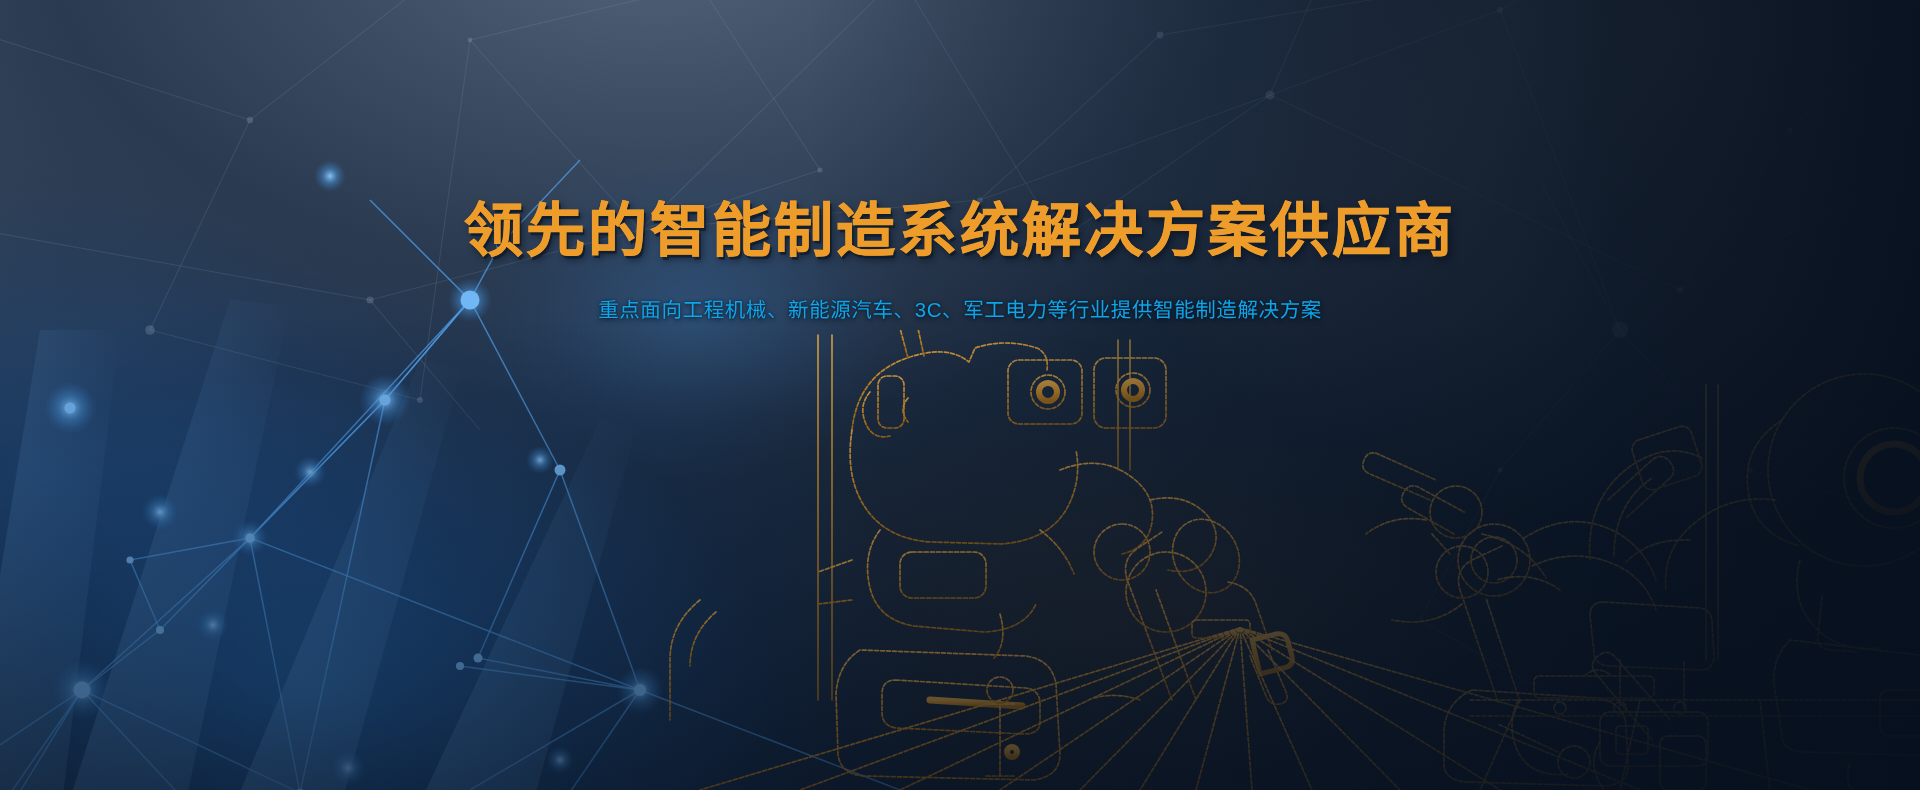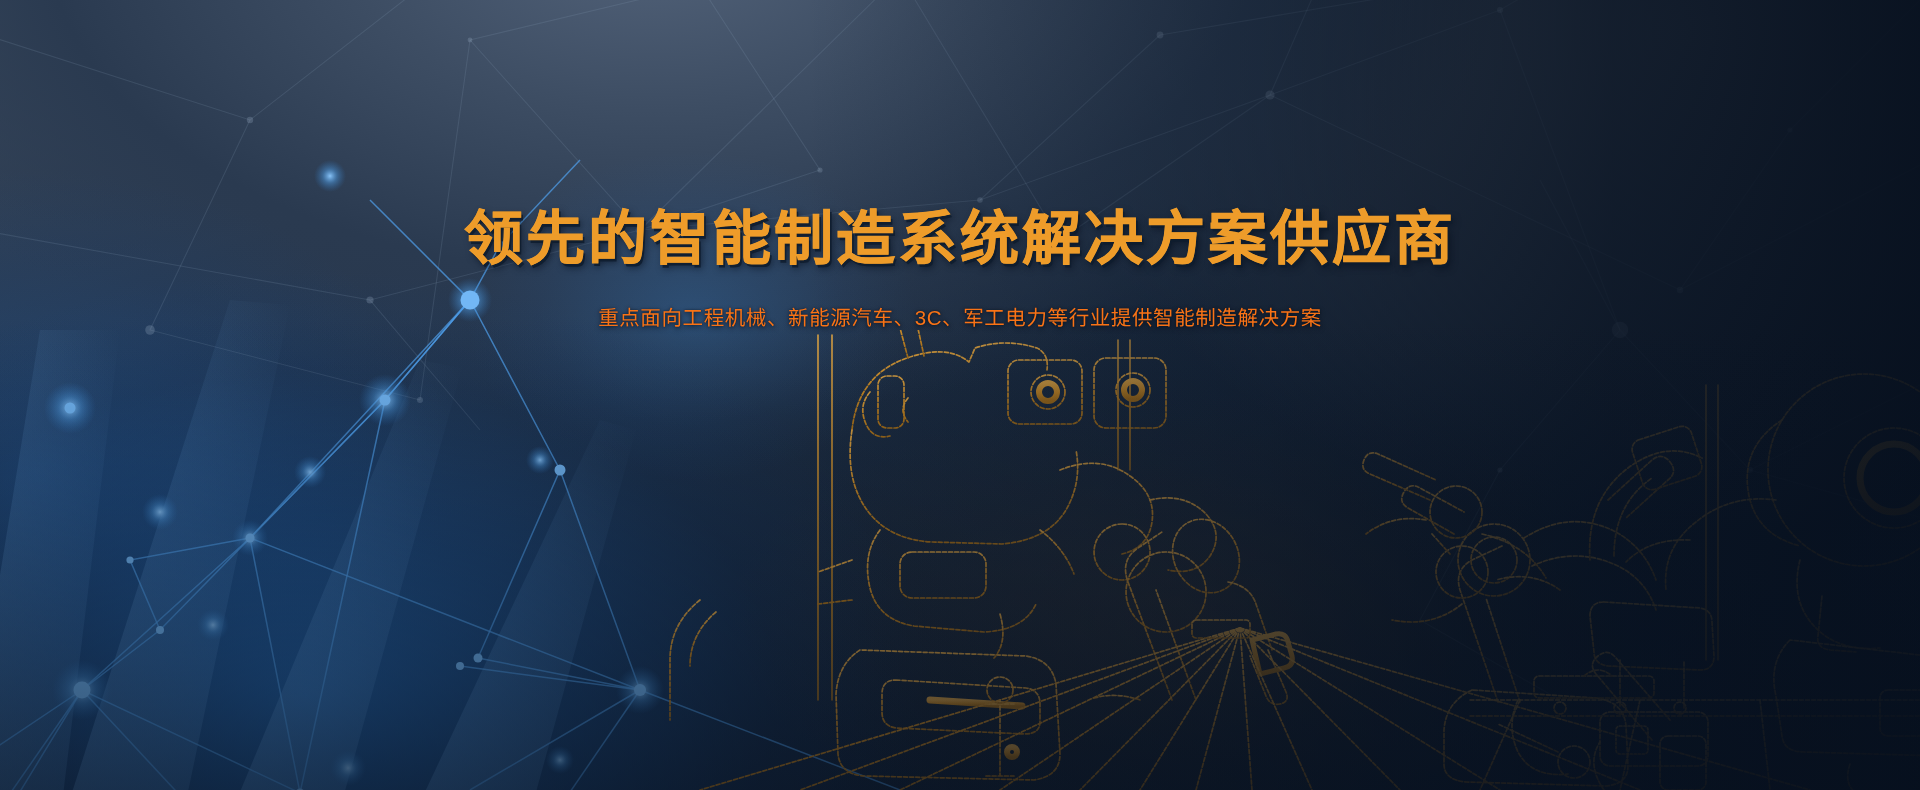--- a/index.html
+++ b/index.html
@@ -57,39 +57,39 @@
 
   
   .copy {
     position: absolute;
     left: 0; right: 0;
     top: 198px;
     text-align: center;
     z-index: 40;
   }
   .headline {
-    margin: 8px;
+    margin: 0;
     font-size: 59px;
     line-height: 1.12;
     font-weight: 900;
     letter-spacing: 3px;
     color: #EE9C2A;
     text-shadow:
       2px 3px 0 rgba(14,28,46,.85),
       3px 4px 7px rgba(6,14,26,.6);
     -webkit-text-stroke: 0.6px #EE9C2A;
     white-space: nowrap;
   }
   .subhead {
     margin: 32px 0 16px 0;
     font-size: 20.5px;
     line-height: 1.4;
     font-weight: 500;
     letter-spacing: .6px;
-    color: #f97316;
+    color: #0ea5e9;
     text-shadow: 0 2px 5px rgba(5,14,26,.75), 0 0 2px rgba(5,14,26,.6);
     white-space: nowrap;
   }
 </style>
 </head>
 <body>
 
 <div id="banner">
 
   <div class="layer bg-base"></div>

